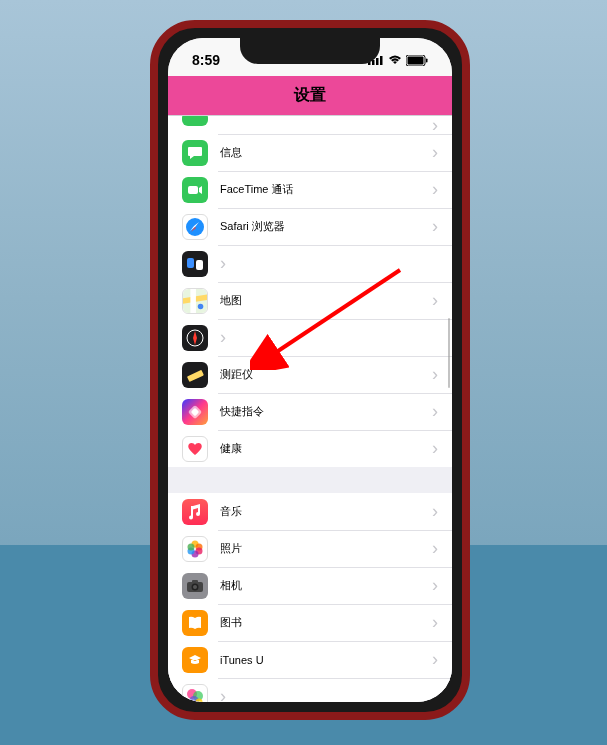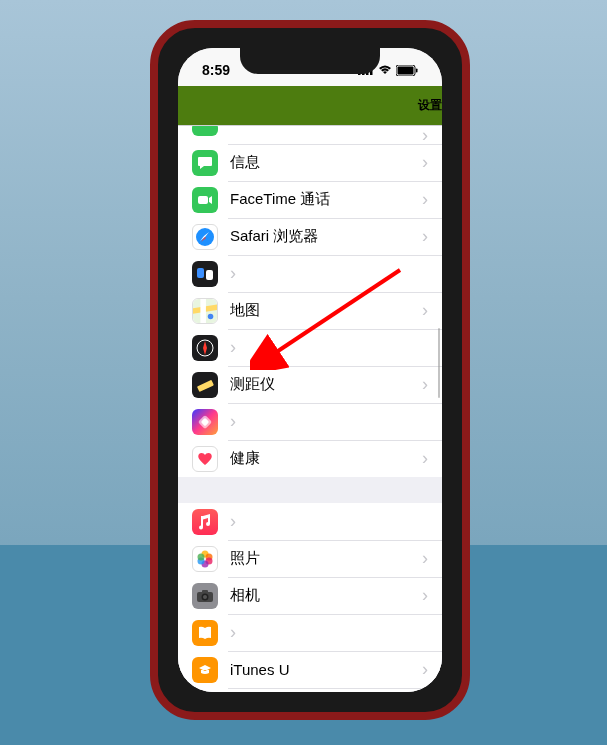--- a/index.html
+++ b/index.html
@@ -21,21 +21,21 @@
     }
     .phone {
       position: absolute;
       left: 150px;
       top: 20px;
       width: 320px;
       height: 700px;
       background: #1a1a1a;
       border: 8px solid #8b1a1a;
       border-radius: 45px;
-      padding: 20px;
+      padding: 10px;
     }
     .screen {
       width: 100%;
       height: 100%;
       background: #f2f2f7;
       border-radius: 35px;
       overflow: hidden;
       position: relative;
     }
     .notch {
@@ -64,26 +64,26 @@
       display: flex;
       gap: 4px;
       align-items: center;
       padding-top: 6px;
     }
     .signal { width: 16px; height: 10px; }
     .wifi { width: 14px; height: 10px; }
     .battery { width: 22px; height: 11px; }
     .nav-header {
       height: 40px;
-      background: #4d7c0f;
-      display: flex;
-      align-items: center;
-      justify-content: flex-end;
+      background: #ec4899;
+      display: flex;
+      align-items: center;
+      justify-content: center;
       border-bottom: 0.5px solid #d1d1d6;
-      font-size: 12px;
+      font-size: 16px;
       font-weight: 600;
     }
     .list-container {
       height: calc(100% - 78px);
       overflow-y: hidden;
       background: #efeff4;
     }
     .section {
       background: #fff;
       margin-bottom: 26px;
@@ -110,21 +110,21 @@
       border-radius: 6px;
       margin-right: 12px;
       flex-shrink: 0;
       display: flex;
       align-items: center;
       justify-content: center;
       font-size: 14px;
     }
     .row-label {
       flex: 1;
-      font-size: 15px;
+      font-size: 11px;
       color: #000;
     }
     .chevron {
       color: #c7c7cc;
       font-size: 18px;
       font-weight: 300;
     }
     .scroll-indicator {
       position: absolute;
       right: 2px;
@@ -270,40 +270,42 @@
           <div class="row-label">测距仪</div>
           <div class="chevron">›</div>
         </div>
         <div class="row">
           <div class="app-icon icon-shortcuts">
             <svg width="16" height="16" viewBox="0 0 16 16">
                 <rect x="3" y="3" width="10" height="10" rx="2" fill="#fff" opacity="0.6" transform="rotate(45 8 8)"></rect>
                 <rect x="5" y="5" width="6" height="6" rx="1.5" fill="#fff" transform="rotate(45 8 8)"></rect>
               </svg>
           </div>
+          <div class="row-label">快捷指令</div>
           <div class="chevron">›</div>
         </div>
         <div class="row">
           <div class="app-icon icon-health">
             <svg width="16" height="14" viewBox="0 0 16 14">
                 <path d="M8 13 C2 8 0 5 2 2 C4 0 7 1 8 3 C9 1 12 0 14 2 C16 5 14 8 8 13" fill="#ff3b5c"></path>
               </svg>
           </div>
           <div class="row-label">健康</div>
           <div class="chevron">›</div>
         </div>
       </div>
 
       <div class="section">
         <div class="row">
           <div class="app-icon icon-music">
             <svg width="14" height="16" viewBox="0 0 14 16">
                 <path d="M5 2 l7 -2 v10 a2 2 0 1 1 -2 -2 V4 l-5 1.5 v8 a2 2 0 1 1 -2 -2 V2" fill="#fff"></path>
               </svg>
           </div>
+          <div class="row-label">音乐</div>
           <div class="chevron">›</div>
         </div>
         <div class="row">
           <div class="app-icon icon-photos">
             <svg width="20" height="20" viewBox="0 0 20 20">
               <circle cx="10" cy="5" r="3.5" fill="#ffb300" opacity="0.8"></circle>
               <circle cx="14" cy="8" r="3.5" fill="#ff6d00" opacity="0.8"></circle>
               <circle cx="14" cy="12" r="3.5" fill="#e91e63" opacity="0.8"></circle>
               <circle cx="10" cy="15" r="3.5" fill="#9c27b0" opacity="0.8"></circle>
               <circle cx="6" cy="12" r="3.5" fill="#2196f3" opacity="0.8"></circle>
@@ -324,20 +326,21 @@
           </div>
           <div class="row-label">相机</div>
           <div class="chevron">›</div>
         </div>
         <div class="row">
           <div class="app-icon icon-books">
             <svg width="16" height="16" viewBox="0 0 16 16">
                 <path d="M2 2 Q5 1 8 3 Q11 1 14 2 V13 Q11 12 8 14 Q5 12 2 13 Z" fill="#fff"></path>
               </svg>
           </div>
+          <div class="row-label">图书</div>
           <div class="chevron">›</div>
         </div>
         <div class="row">
           <div class="app-icon icon-itunesu">
             <svg width="16" height="16" viewBox="0 0 16 16">
                 <path d="M2 6 L8 3 L14 6 L8 9 Z M4 8 V11 Q8 13 12 11 V8" fill="#fff"></path>
               </svg>
           </div>
           <div class="row-label">iTunes U</div>
           <div class="chevron">›</div>

